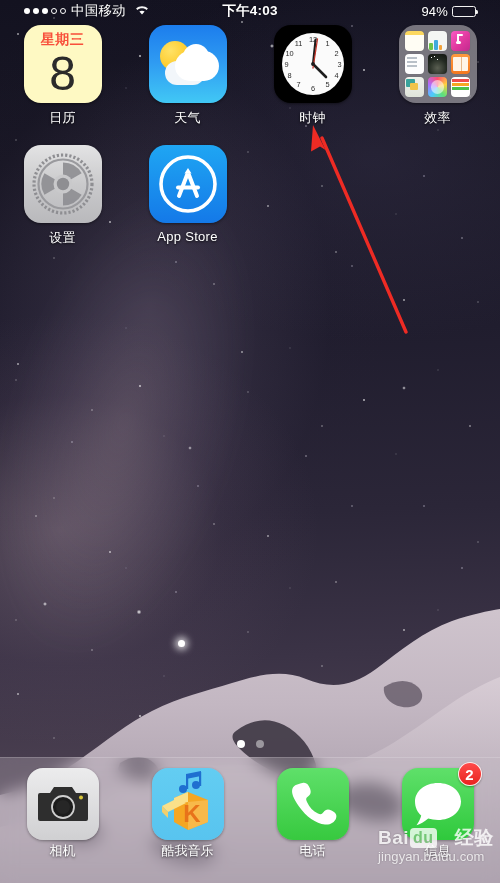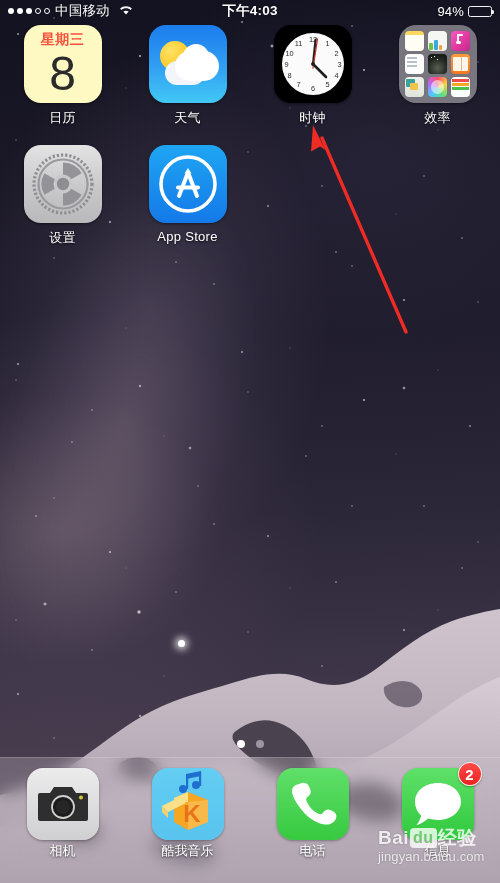--- a/index.html
+++ b/index.html
@@ -112,21 +112,21 @@
   }
   .mountain svg { display: block; width: 100%; height: 100%; }
 
   
   .status-bar {
     position: absolute;
     top: 0; left: 0; right: 0;
     height: 22px;
     display: flex;
     align-items: center;
-    padding: 0 8px;
+    padding: 0 24px;
     color: #fff;
     font-size: 13.5px;
     letter-spacing: 0.2px;
     z-index: 40;
     text-shadow: 0 0 3px rgba(0,0,0,0.5);
   }
   .sb-left { display: flex; align-items: center; gap: 5px; flex: 1; }
   .sig-dots { display: flex; align-items: center; gap: 3px; }
   .sig-dots i {
     display: block;
@@ -422,21 +422,21 @@
     line-height: 20px;
   }
   .wm-bai { color: rgba(255,255,255,0.92); text-shadow: 0 0 2px rgba(0,0,0,0.35); }
   .wm-du {
     background: rgba(255,255,255,0.9);
     color: #7ec67e;
     border-radius: 4px;
     padding: 0 3px;
     font-size: 16px;
   }
-  .wm-jy { color: rgba(255,255,255,0.92); margin-left: 0; }
+  .wm-jy { color: rgba(255,255,255,0.92); margin-left: 17px; }
   .wm-url {
     font-size: 13px;
     color: rgba(255,255,255,0.88);
     letter-spacing: 0.1px;
     margin-top: 1px;
     text-shadow: 0 0 2px rgba(0,0,0,0.3);
   }
 </style>
 </head>
 <body>

